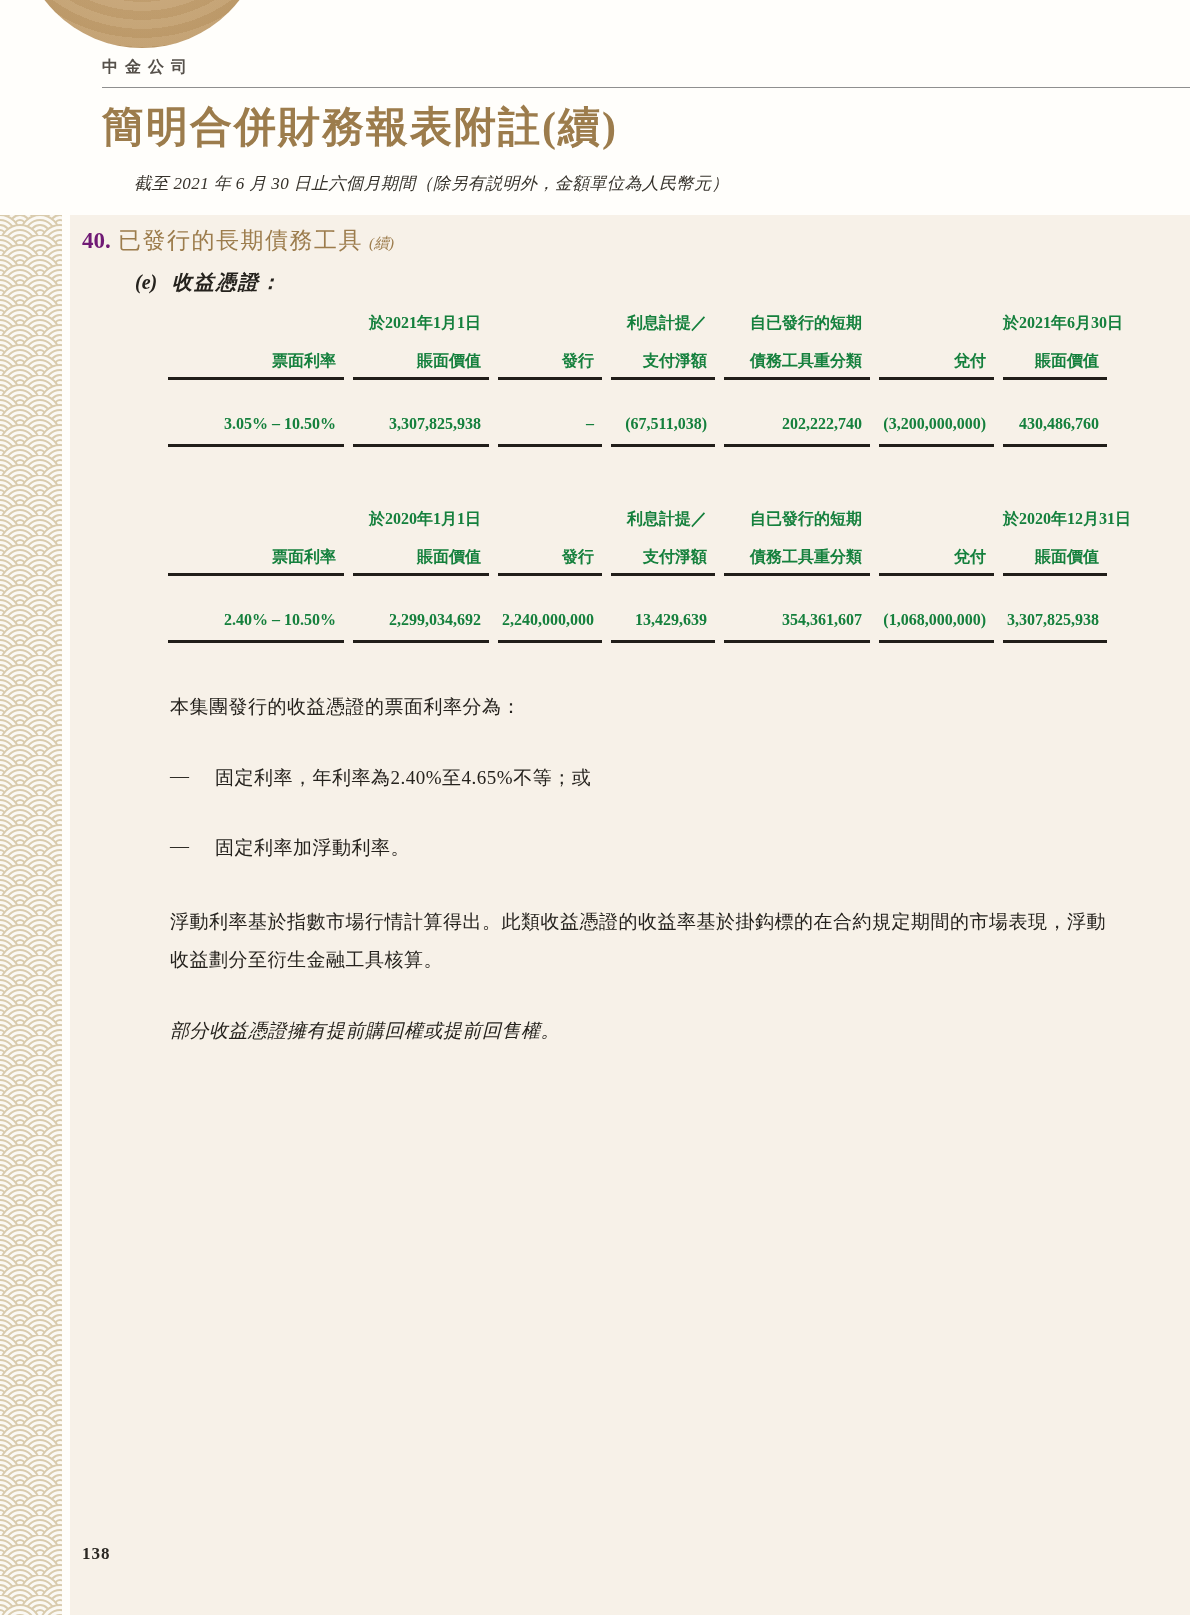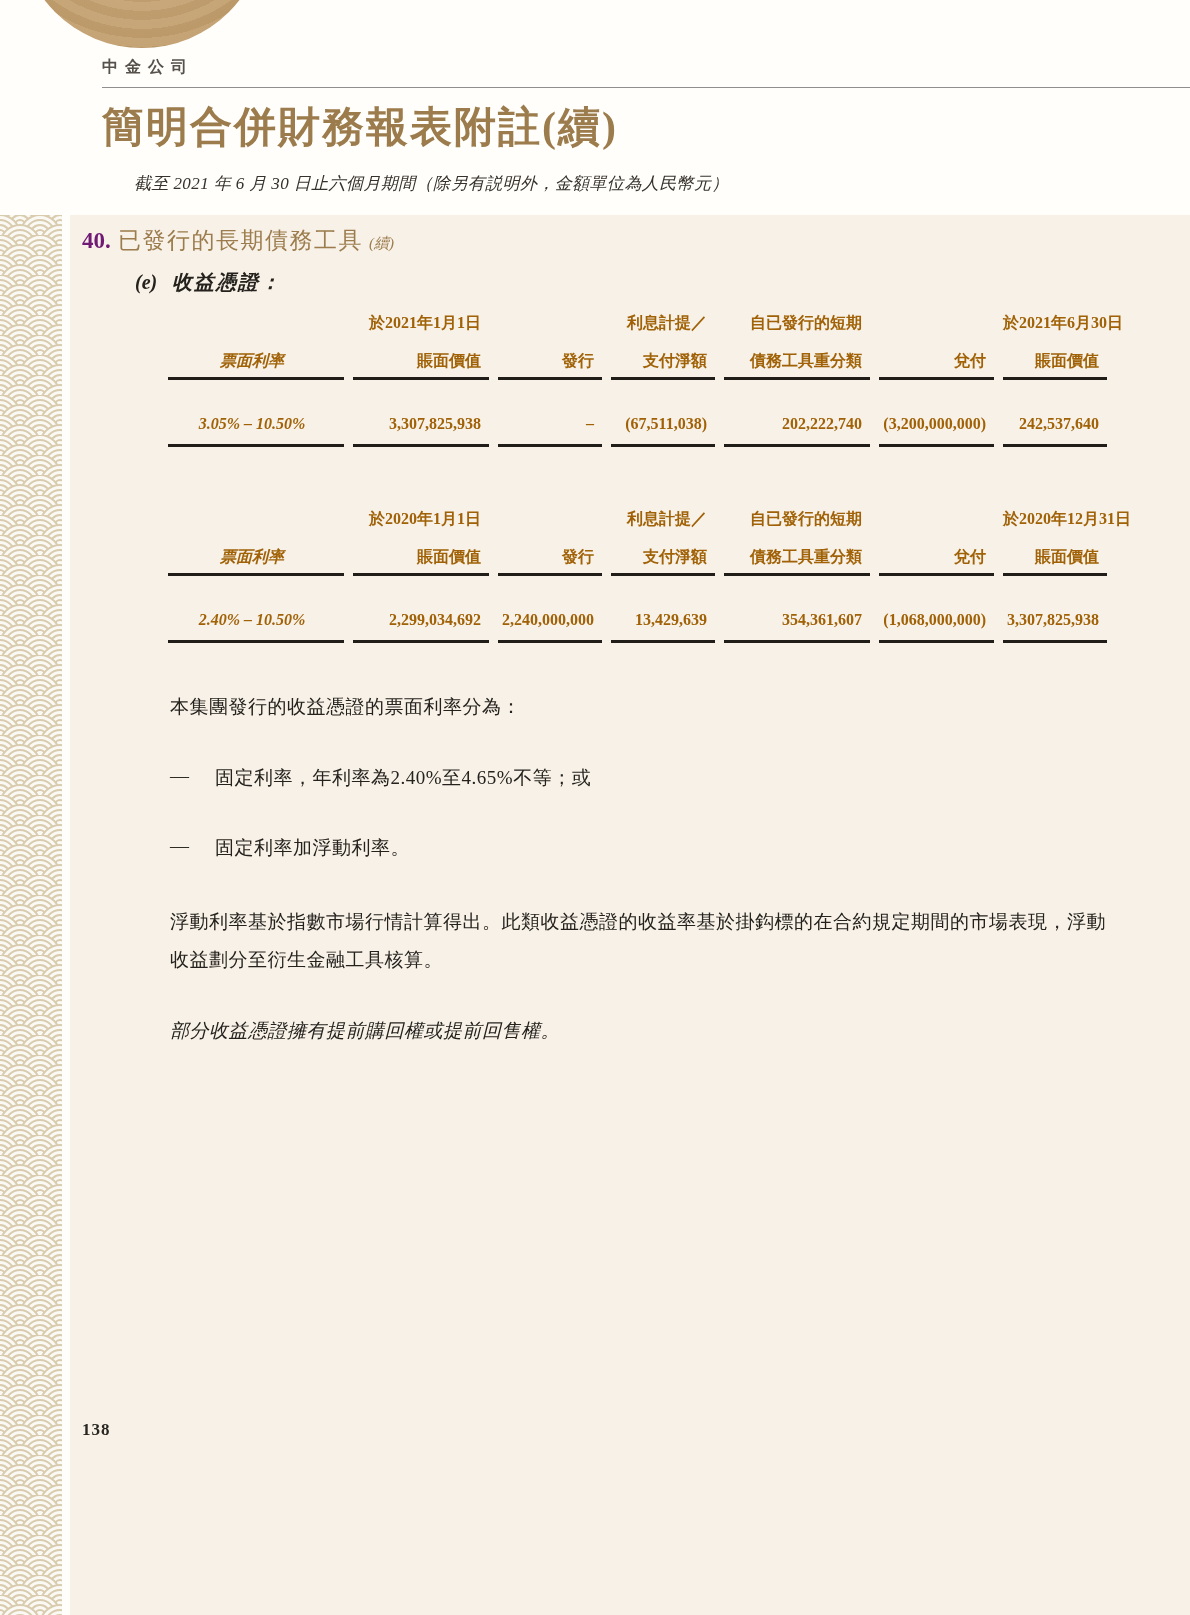--- a/index.html
+++ b/index.html
@@ -56,48 +56,48 @@
   .sub-head{
     display:flex;margin:12px 0 0 53px;height:28px;align-items:baseline;
     font-size:20px;font-weight:bold;font-style:italic;color:#25221d;
   }
   .sub-label{width:37px;}
   .sub-title{letter-spacing:2px;}
   
   .fin-table{
     border-collapse:separate;border-spacing:9px 0;
     width:957px;margin:0 0 0 77px;table-layout:fixed;
-    font-size:16px;font-weight:bold;color:#a16207;
+    font-size:16px;font-weight:bold;color:#15803d;
   }
   .fin-table.t2{margin-top:46px;}
   .fin-table td{
     text-align:right;vertical-align:bottom;
     padding:0 8px 6px 0;line-height:1.25;
     white-space:nowrap;overflow:visible;
   }
-  .fin-table td.l{text-align:center;padding-left:0;font-style:italic;}
+  .fin-table td.l{text-align:right;padding-left:0;}
   .fin-table tr.hr1 td{height:36px;padding-bottom:4px;}
   .fin-table tr.hr2 td{height:34px;border-bottom:3px solid #211e19;}
   .fin-table tr.data td{padding-top:34px;padding-bottom:10px;border-bottom:3px solid #211e19;}
   .col-c1{width:176px;}.col-c2{width:136px;}.col-c3{width:104px;}
   .col-c4{width:104px;}.col-c5{width:146px;}.col-c6{width:115px;}.col-c7{width:104px;}
   
   .para{
     margin-left:88px;font-size:19px;color:#25221d;
     letter-spacing:0.5px;line-height:1.45;
   }
   .para.intro{margin-top:50px;}
   .bullet-row{display:flex;margin:44px 0 0 88px;font-size:19px;color:#25221d;letter-spacing:0.5px;}
   .bullet-dash{width:45px;}
   .para.floating{margin-top:42px;line-height:38px;}
   .para.redemption{margin-top:38px;font-style:italic;}
   .para.maturity{margin-top:42px;}
   
   .page-number{
-    position:absolute;left:82px;top:1420px;
+    position:absolute;left:82px;top:1544px;
     font-size:17px;font-weight:bold;color:#2a2722;letter-spacing:1px;
   }
 </style>
 </head>
 <body>
 
 <div class="page">
 
   <div class="logo-circle"></div>
 
@@ -171,21 +171,21 @@
         <td>兌付</td>
         <td>賬面價值</td>
       </tr>
       <tr class="data">
         <td class="l">3.05% – 10.50%</td>
         <td>3,307,825,938</td>
         <td>–</td>
         <td>(67,511,038)</td>
         <td>202,222,740</td>
         <td>(3,200,000,000)</td>
-        <td>242,537,640</td>
+        <td>430,486,760</td>
       </tr>
     </tbody>
       </table>
 
     <table class="fin-table t2">
       <colgroup>
         <col class="col-c1">
           <col class="col-c2">
           <col class="col-c3">
           <col class="col-c4">

